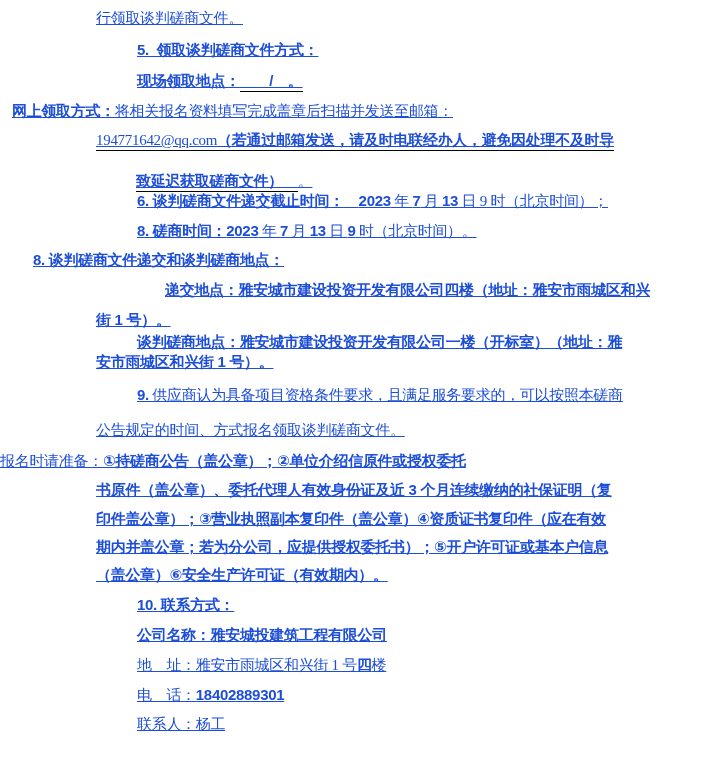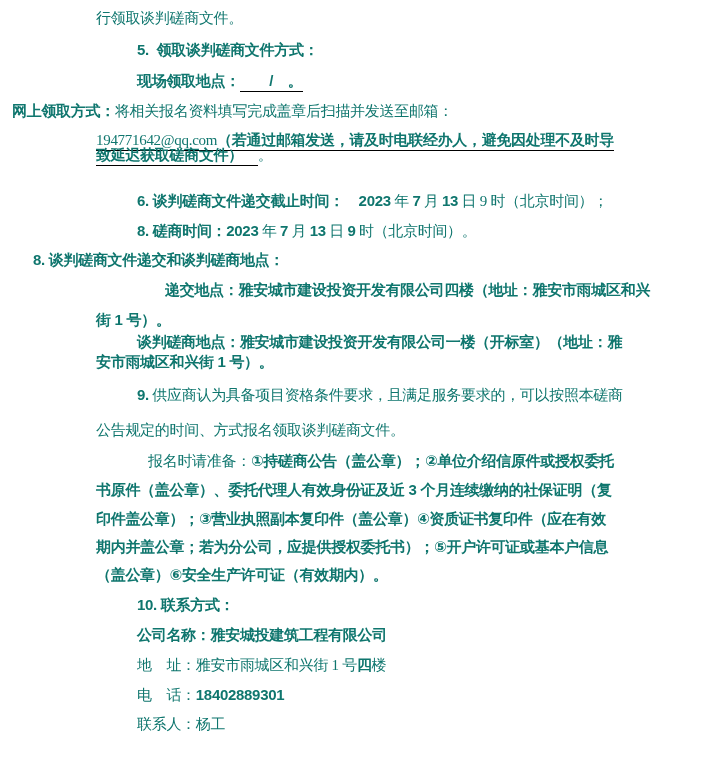--- a/index.html
+++ b/index.html
@@ -16,25 +16,26 @@
     font-family: "Liberation Serif", "DejaVu Serif", serif;
     color: #000000;
   }
   .doc-line {
     position: absolute;
     left: 0;
     white-space: pre;
     font-size: 15px;
     line-height: 21px;
     letter-spacing: -0.3px;
-    color: #0f766e;
+    color: #1d4ed8;
+    text-decoration: underline;
   }
   .ind-margin  { padding-left: 96px; }
   .ind-indent  { padding-left: 137px; }
-  .ind-indent2 { padding-left: 148px; }
+  .ind-indent2 { }
   .seg-body {
     font-family: "Liberation Serif", "DejaVu Serif", serif;
     font-weight: 400;
   }
   .seg-bold {
     font-family: "Liberation Sans", "DejaVu Sans", sans-serif;
     font-weight: 700;
   }
   .seg-u {
     border-bottom: 1.5px solid #000000;
@@ -43,21 +44,21 @@
 </style>
 </head>
 <body>
 
 <div id="page" style="background: rgb(255, 255, 255); color: rgb(0, 0, 0);">
     <div class="doc-line ind-margin" style="top: 8px;"><span class="seg-body">行领取谈判磋商文件。</span></div>
     <div class="doc-line ind-indent" style="top: 39px;"><span class="seg-bold">5.  领取谈判磋商文件方式：</span></div>
     <div class="doc-line ind-indent" style="top: 70px;"><span class="seg-bold">现场领取地点：</span><span class="seg-bold seg-u">　　/　。</span></div>
     <div class="doc-line ind-indent" style="top: 100px; padding-left: 12px;"><span class="seg-bold">网上领取方式：</span><span class="seg-body">将相关报名资料填写完成盖章后扫描并发送至邮箱：</span></div>
     <div class="doc-line ind-margin" style="top: 129px;"><span class="seg-body seg-u">194771642@qq.com</span><span class="seg-bold seg-u">（若通过邮箱发送，请及时电联经办人，避免因处理不及时导</span></div>
-    <div class="doc-line ind-margin" style="top: 144px;"><span class="seg-bold seg-u">致延迟获取磋商文件）　</span><span class="seg-body">。</span></div>
+    <div class="doc-line ind-margin" style="top: 170px; margin-left: 40px;"><span class="seg-bold seg-u">致延迟获取磋商文件）　</span><span class="seg-body">。</span></div>
     <div class="doc-line ind-indent" style="top: 190px;"><span class="seg-bold">6. 谈判磋商文件递交截止时间：</span><span class="seg-body">　</span><span class="seg-bold">2023</span><span class="seg-body"> 年 </span><span class="seg-bold">7</span><span class="seg-body"> 月 </span><span class="seg-bold">13</span><span class="seg-body"> 日 9 时（北京时间）；</span></div>
     <div class="doc-line ind-indent" style="top: 220px;"><span class="seg-bold">8. 磋商时间：</span><span class="seg-bold">2023</span><span class="seg-body"> 年 </span><span class="seg-bold">7</span><span class="seg-body"> 月 </span><span class="seg-bold">13</span><span class="seg-body"> 日 </span><span class="seg-bold">9</span><span class="seg-body"> 时（北京时间）。</span></div>
     <div class="doc-line ind-indent" style="top: 249px; padding-left: 33px;"><span class="seg-bold">8. 谈判磋商文件递交和谈判磋商地点：</span></div>
     <div class="doc-line ind-indent" style="top: 279px; margin-left: 28px;"><span class="seg-bold">递交地点：雅安城市建设投资开发有限公司四楼（地址：雅安市雨城区和兴</span></div>
     <div class="doc-line ind-margin" style="top: 309px;"><span class="seg-bold">街 1 号）。</span></div>
     <div class="doc-line ind-indent" style="top: 331px;"><span class="seg-bold">谈判磋商地点：雅安城市建设投资开发有限公司一楼（开标室）（地址：雅</span></div>
     <div class="doc-line ind-margin" style="top: 351px;"><span class="seg-bold">安市雨城区和兴街 1 号）。</span></div>
     <div class="doc-line ind-indent" style="top: 384px;"><span class="seg-bold">9.</span><span class="seg-body"> 供应商认为具备项目资格条件要求，且满足服务要求的，可以按照本磋商</span></div>
     <div class="doc-line ind-margin" style="top: 420px;"><span class="seg-body">公告规定的时间、方式报名领取谈判磋商文件。</span></div>
     <div class="doc-line ind-indent2" style="top: 450px;"><span class="seg-body">报名时请准备：</span><span class="seg-bold">①持磋商公告（盖公章）；②单位介绍信原件或授权委托</span></div>

